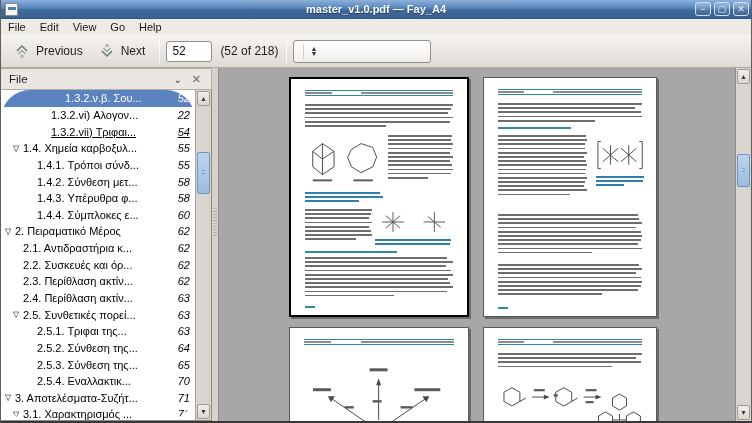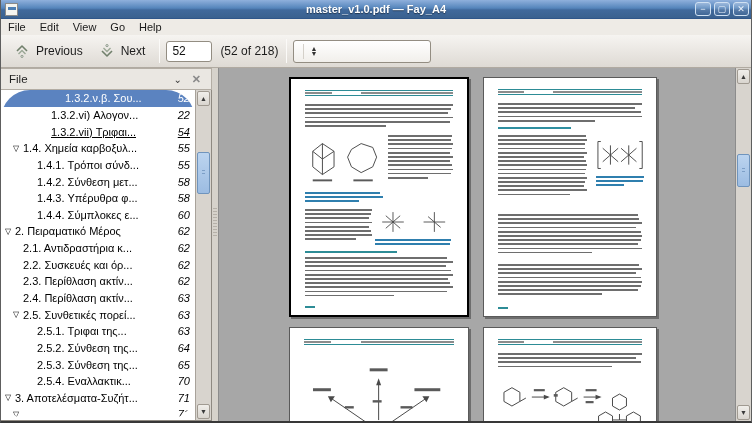--- a/index.html
+++ b/index.html
@@ -225,20 +225,21 @@
               <span class="toc-label">2.5.4. Εναλλακτικ...</span>
               <span class="toc-page">70</span>
             </div>
             <div class="toc-row">
               <span class="toc-expander">▽</span>
               <span class="toc-label">3. Αποτελέσματα-Συζήτ...</span>
               <span class="toc-page">71</span>
             </div>
             <div class="toc-row" style="padding-left: 8px;">
               <span class="toc-expander">▽</span>
+              <span class="toc-label">3.1. Χαρακτηρισμός ...</span>
               <span class="toc-page">71</span>
             </div>
           </div>
         <div class="vscroll">
           <div class="sb-arrow up">▲</div>
           <div class="sb-thumb" style="top:62px; height:42px;"></div>
           <div class="sb-arrow down">▼</div>
         </div>
       </div>
     </div>

